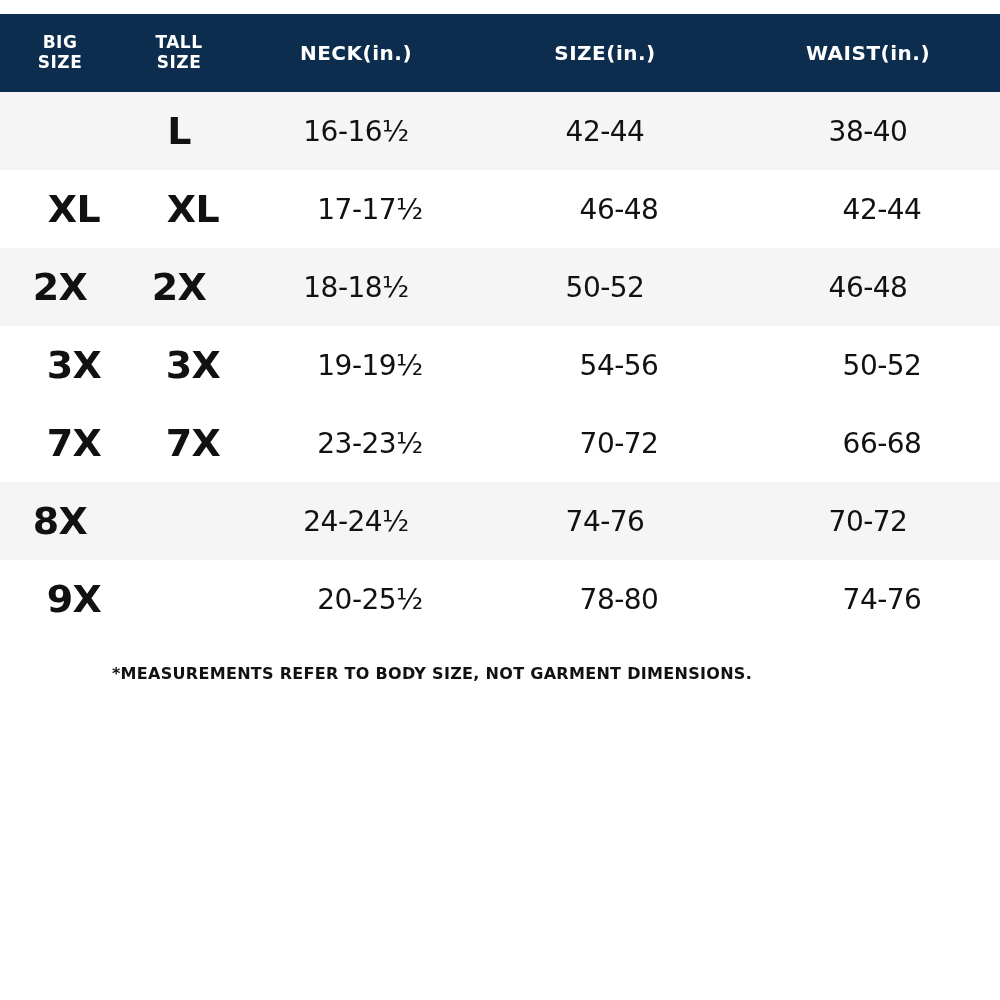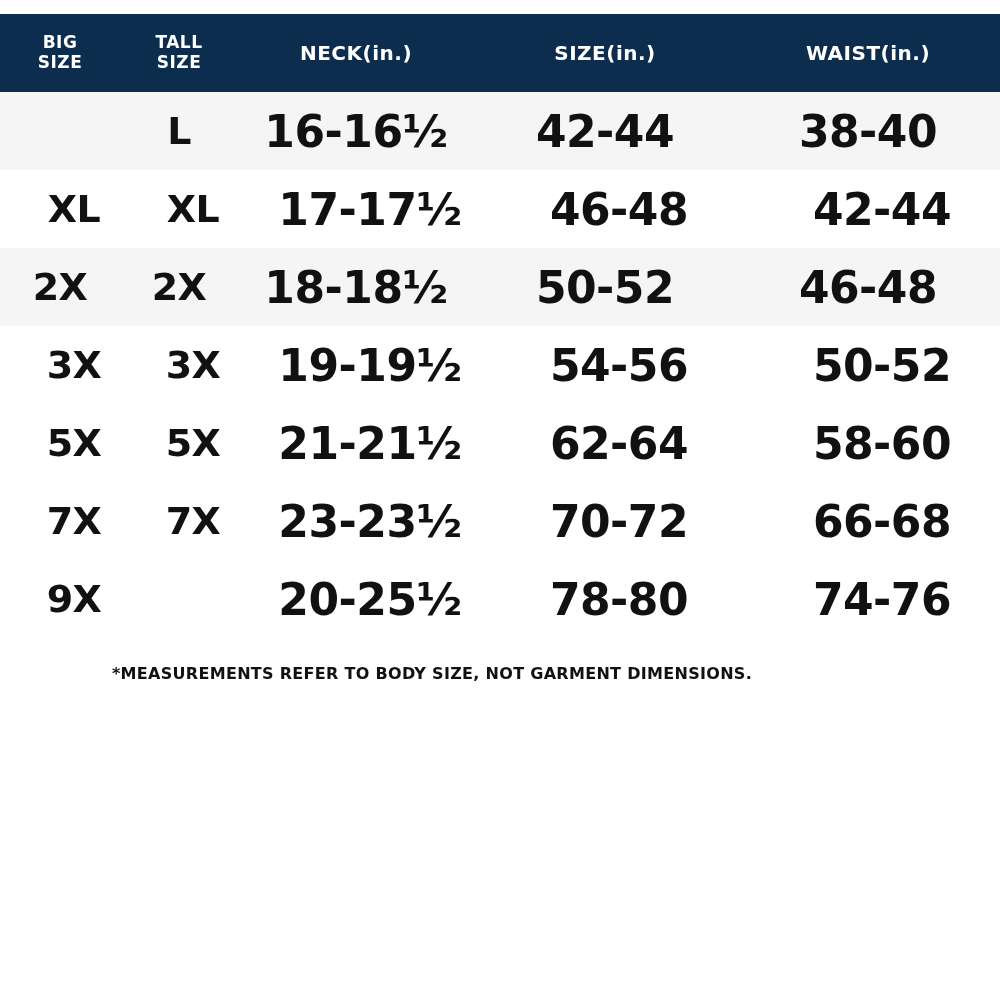--- a/index.html
+++ b/index.html
@@ -64,22 +64,22 @@
     padding-left: 28px;
   }
   td.size-cell {
     font-family: "DejaVu Sans", sans-serif;
     font-weight: bold;
     font-size: 38px;
     letter-spacing: -0.5px;
   }
   td.meas-cell {
     font-family: "DejaVu Sans", sans-serif;
-    font-weight: bold;
-    font-size: 44px;
+    font-weight: normal;
+    font-size: 28px;
     letter-spacing: -0.5px;
   }
   .footnote {
     width: 864px;
     text-align: center;
     font-family: "DejaVu Sans", sans-serif;
     font-weight: bold;
     font-size: 16px;
     letter-spacing: 0.3px;
     color: #111111;
@@ -137,32 +137,32 @@
         <td class="meas-cell">46-48</td>
       </tr>
       <tr class="row-plain">
         <td class="size-cell">3X</td>
         <td class="size-cell">3X</td>
         <td class="meas-cell">19-19½</td>
         <td class="meas-cell">54-56</td>
         <td class="meas-cell">50-52</td>
       </tr>
       <tr class="row-plain">
-        <td class="size-cell">5X</td>
-        <td class="size-cell">5X</td>
-        <td class="meas-cell">21-21½</td>
-        <td class="meas-cell">62-64</td>
-        <td class="meas-cell">58-60</td>
-      </tr>
-      <tr class="row-plain">
         <td class="size-cell">7X</td>
         <td class="size-cell">7X</td>
         <td class="meas-cell">23-23½</td>
         <td class="meas-cell">70-72</td>
         <td class="meas-cell">66-68</td>
+      </tr>
+      <tr class="row-alt">
+        <td class="size-cell">8X</td>
+        <td class="size-cell"></td>
+        <td class="meas-cell">24-24½</td>
+        <td class="meas-cell">74-76</td>
+        <td class="meas-cell">70-72</td>
       </tr>
       <tr class="row-plain">
         <td class="size-cell">9X</td>
         <td class="size-cell"></td>
         <td class="meas-cell">20-25½</td>
         <td class="meas-cell">78-80</td>
         <td class="meas-cell">74-76</td>
       </tr>
     </tbody>
   </table>

